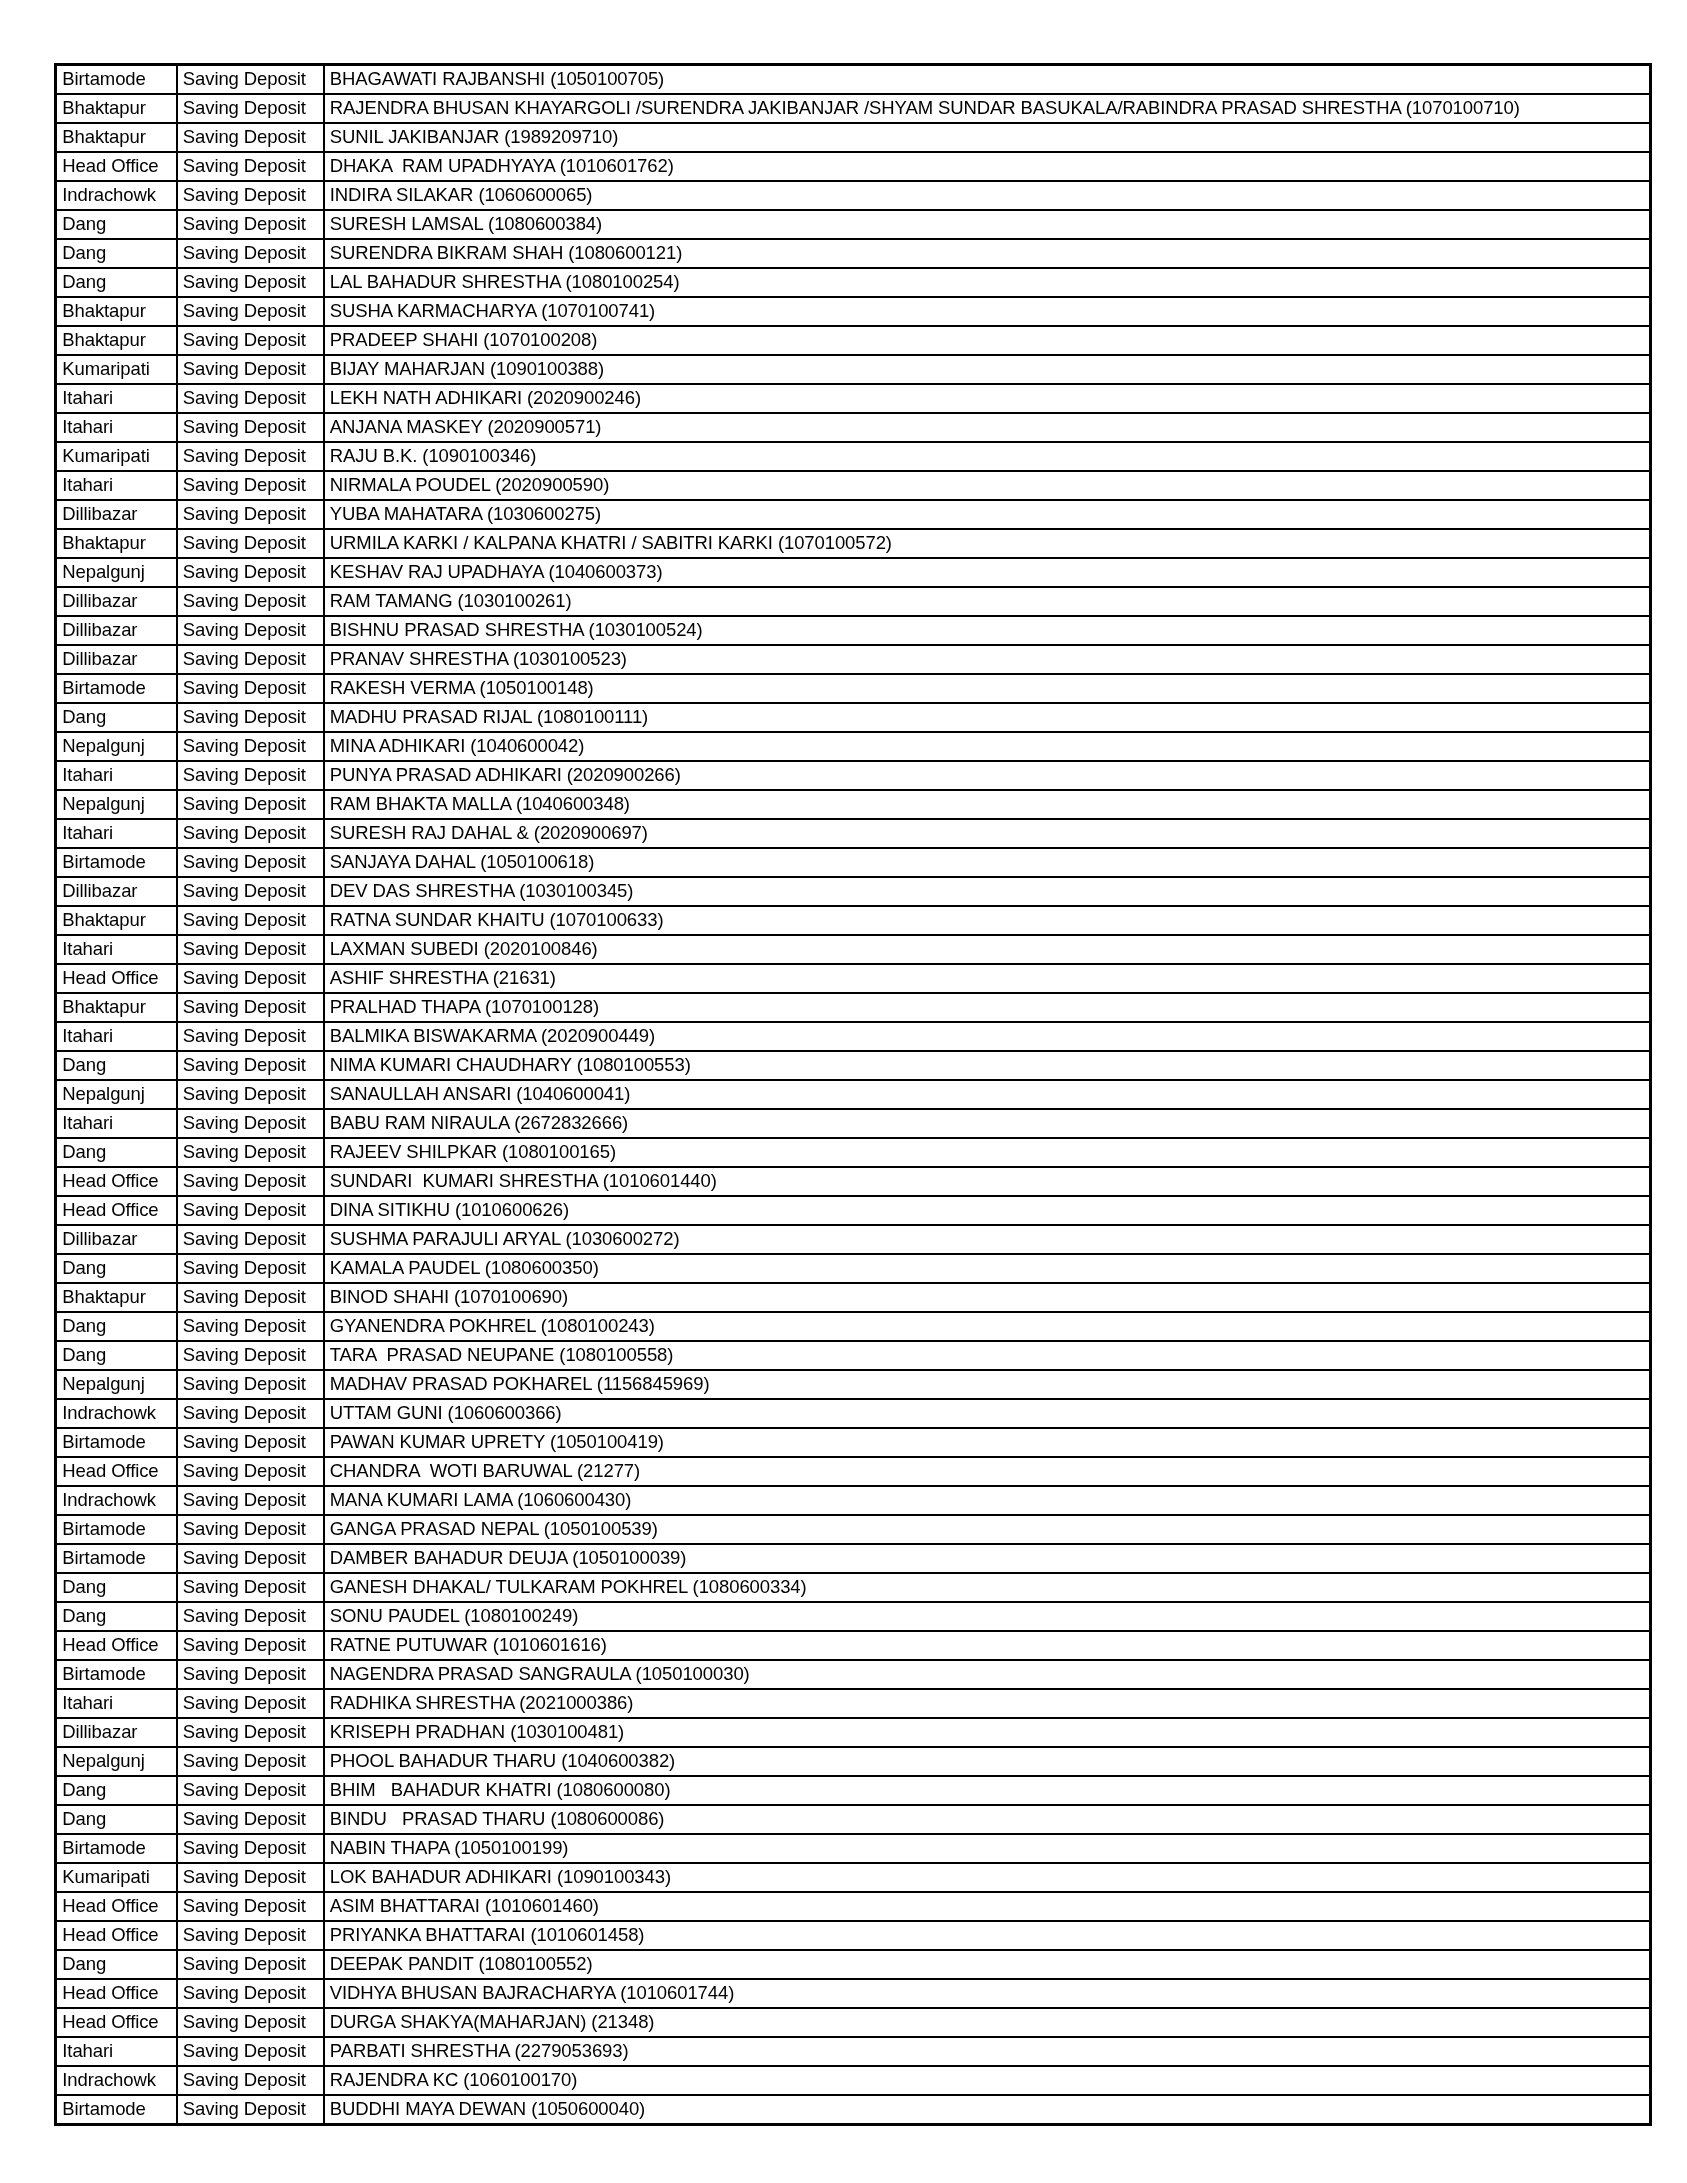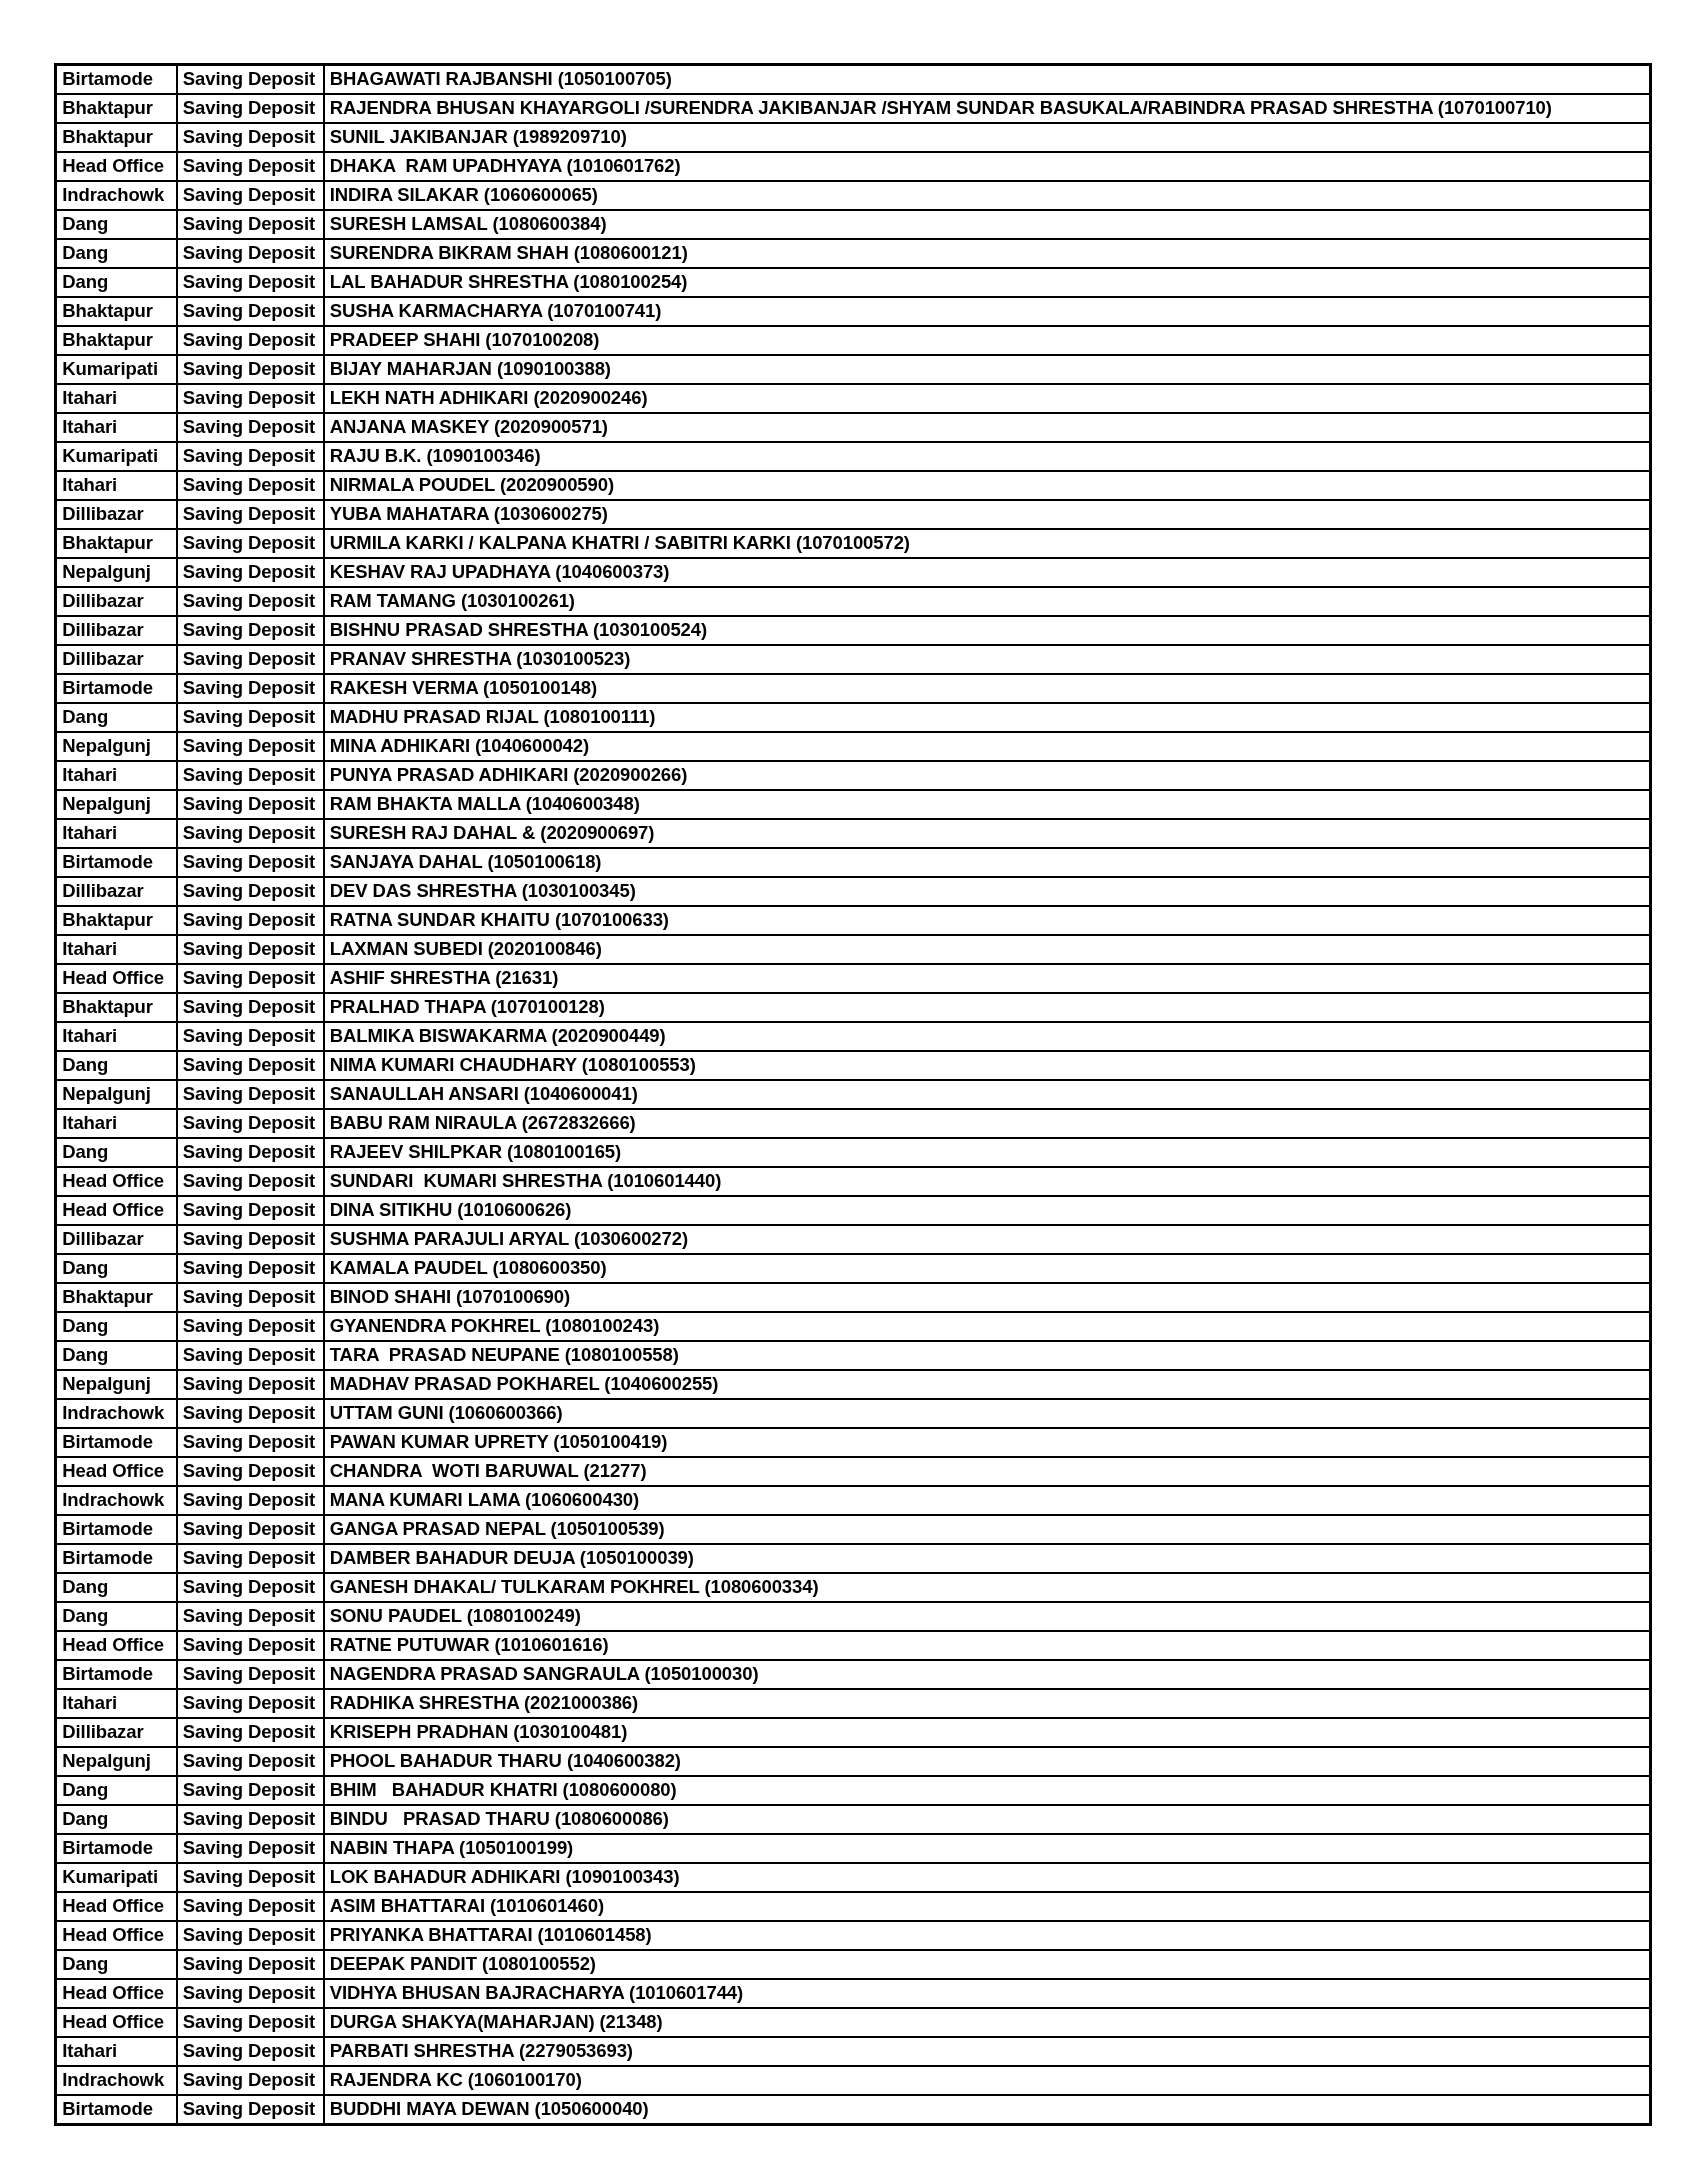--- a/index.html
+++ b/index.html
@@ -7,21 +7,20 @@
     padding: 0;
     background: #ffffff;
   }
   .sheet {
     position: relative;
     width: 1687px;
     height: 2183px;
     background: #ffffff;
     font-family: "Liberation Sans", "DejaVu Sans", sans-serif;
     color: #000000;
-    font-weight: bold;
   }
   table.accounts {
     position: absolute;
     left: 54px;
     top: 63px;
     width: 1594px;
     border-collapse: collapse;
     table-layout: fixed;
     border: 3.3px solid #000000;
   }
@@ -274,21 +273,21 @@
     <td>GYANENDRA POKHREL (1080100243)</td>
   </tr>
         <tr>
     <td>Dang</td>
     <td>Saving Deposit</td>
     <td>TARA  PRASAD NEUPANE (1080100558)</td>
   </tr>
         <tr>
     <td>Nepalgunj</td>
     <td>Saving Deposit</td>
-    <td>MADHAV PRASAD POKHAREL (1040600255)</td>
+    <td>MADHAV PRASAD POKHAREL (1156845969)</td>
   </tr>
         <tr>
     <td>Indrachowk</td>
     <td>Saving Deposit</td>
     <td>UTTAM GUNI (1060600366)</td>
   </tr>
         <tr>
     <td>Birtamode</td>
     <td>Saving Deposit</td>
     <td>PAWAN KUMAR UPRETY (1050100419)</td>

